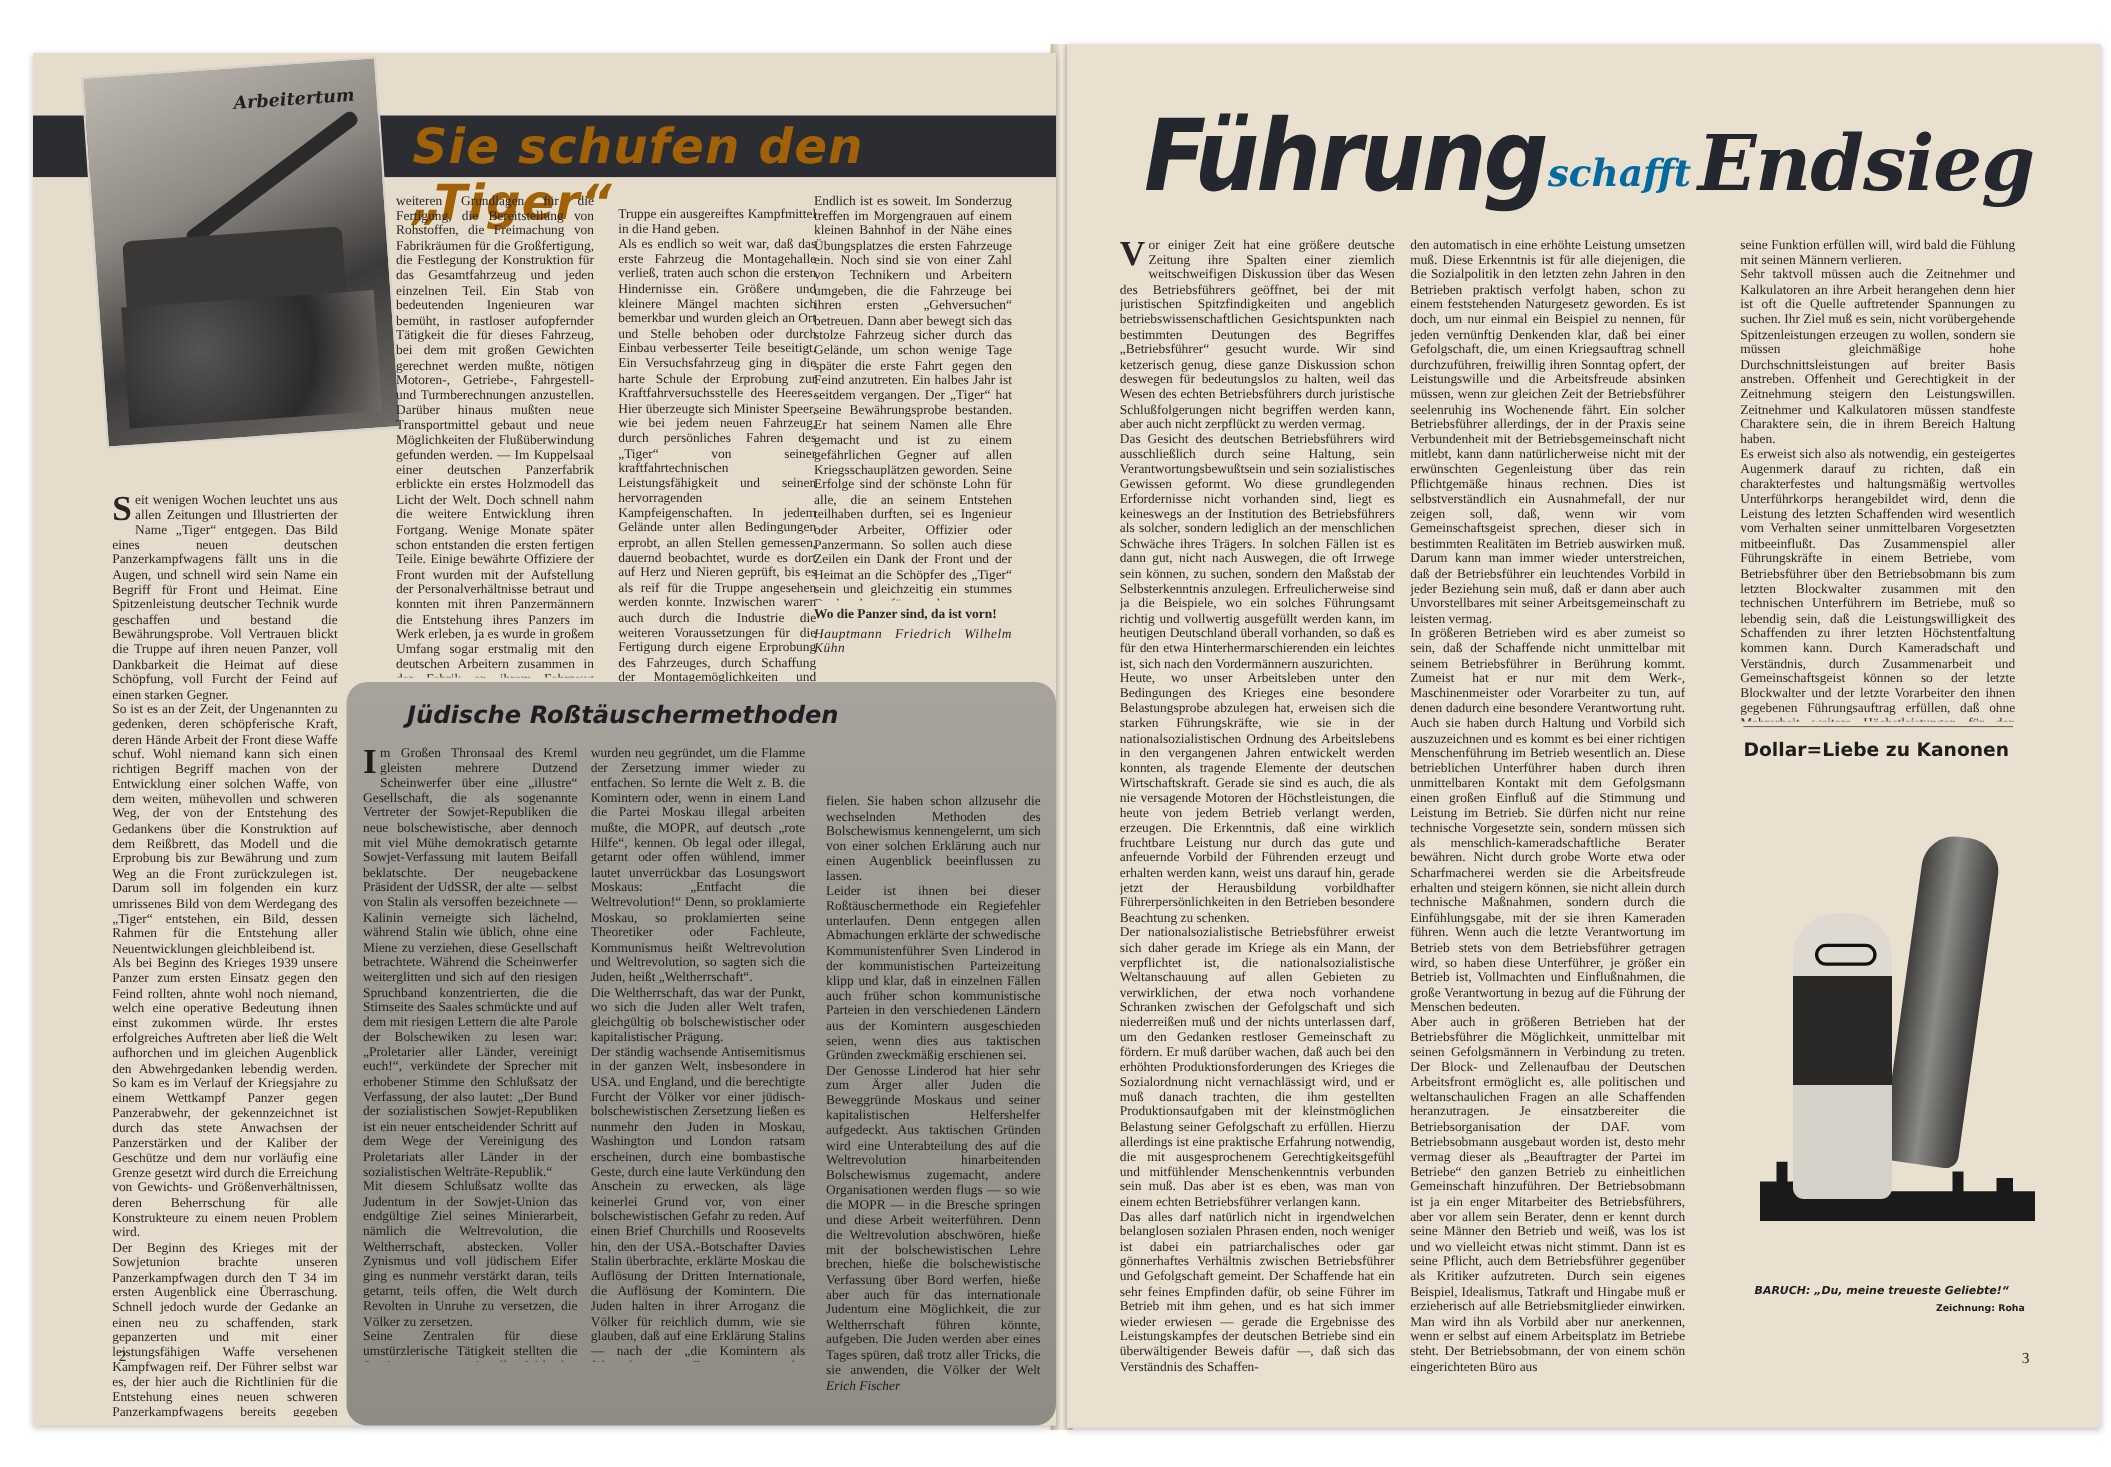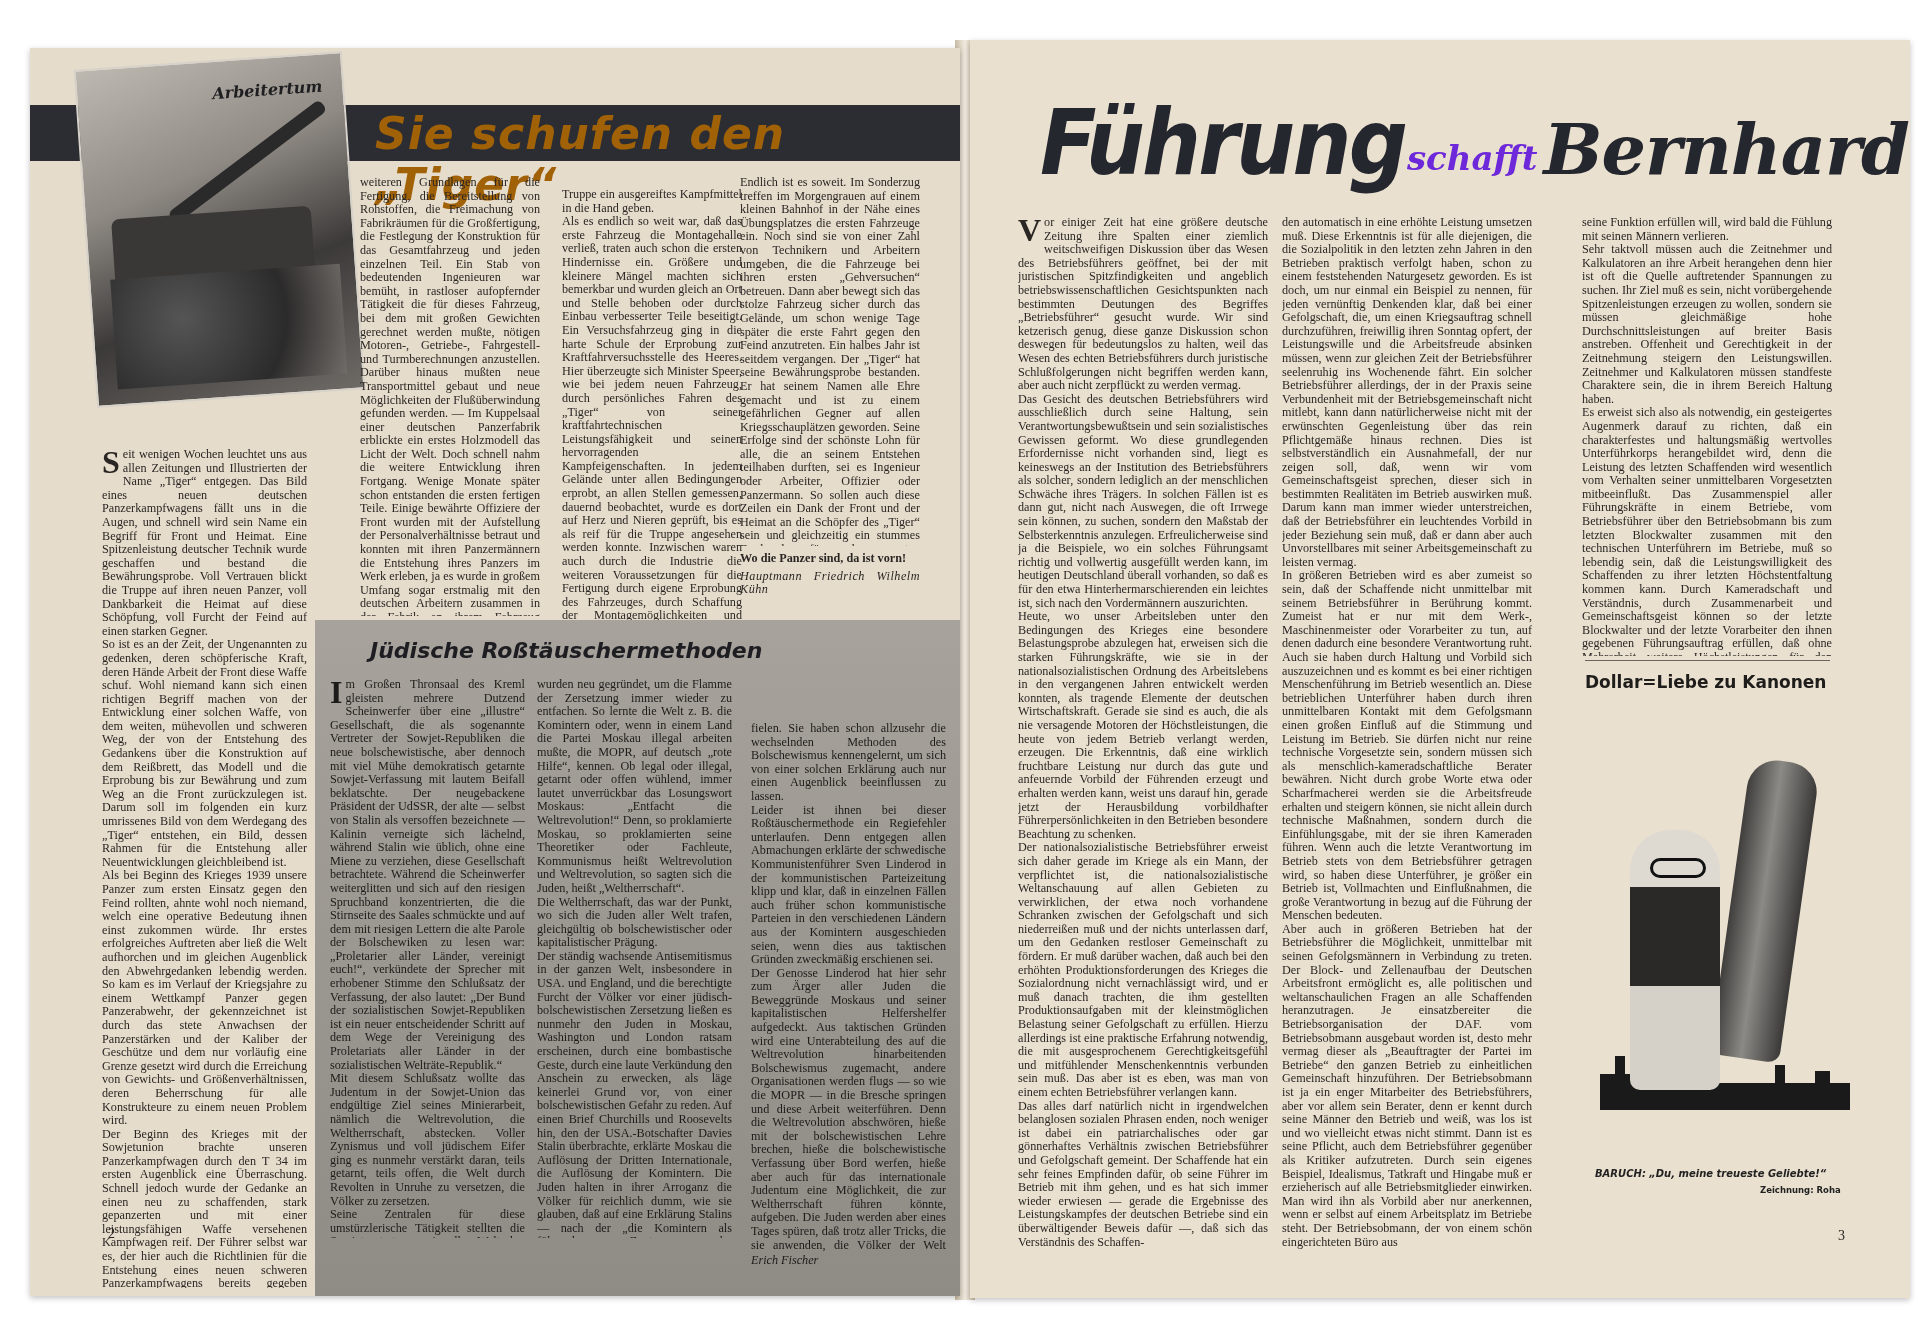--- a/index.html
+++ b/index.html
@@ -10,30 +10,30 @@
   .gutter{position:absolute;left:955px;top:40px;width:20px;height:1260px;background:linear-gradient(90deg,#c9bba4,#f1ebe0 50%,#cdbfa8);}
   .banner{position:absolute;left:0;top:57px;width:930px;height:56px;background:#2b2d33;}
   .banner-title{position:absolute;left:345px;top:60px;font-family:"DejaVu Sans",sans-serif;font-style:italic;font-weight:bold;font-size:44px;color:#a16207;letter-spacing:1px;}
   .cover-photo{position:absolute;left:55px;top:12px;width:265px;height:335px;background:linear-gradient(160deg,#bdb8b0 0%,#8f8a84 35%,#3c3a39 65%,#6e6a66 100%);transform:rotate(-4deg);border:2px solid #d8d3ca;overflow:hidden;}
   .cover-photo .mast{position:absolute;right:20px;top:22px;font-family:"DejaVu Serif",serif;font-style:italic;font-weight:bold;font-size:16px;color:#1f1f22;}
   .cover-photo .barrel{position:absolute;left:70px;top:95px;width:190px;height:14px;background:#2b2a2a;transform:rotate(-33deg);border-radius:6px;}
   .cover-photo .hull{position:absolute;left:25px;top:150px;width:200px;height:70px;background:#3a3837;border-radius:8px;}
   .cover-photo .figures{position:absolute;left:20px;top:210px;width:230px;height:110px;background:radial-gradient(circle at 30% 40%,#555 0,#2c2b2b 60%,#716c68 100%);}
   .col{position:absolute;font-size:12.2px;line-height:13.6px;text-align:justify;hyphens:auto;}
   .dropcap{float:left;font-size:32px;line-height:28px;padding-right:3px;font-weight:bold;}
-  .inset{position:absolute;left:285px;top:572px;width:645px;height:676px;background:#9e9a93;background:linear-gradient(180deg,#a7a39c,#8f8b85);}
+  .inset{position:absolute;left:285px;top:572px;width:645px;height:676px;background:#9e9a93;background:linear-gradient(180deg,#a7a39c,#8f8b85);border-radius:19px;}
   .inset-title{position:absolute;left:55px;top:18px;font-family:"DejaVu Sans",sans-serif;font-style:italic;font-weight:bold;font-size:22px;color:#1e1e22;}
   .inset .col{color:#1d1b1a;}
   .signature{font-style:italic;margin-top:2px;}
   .slogan{font-weight:bold;margin-top:6px;}
   .byline{font-style:italic;margin-top:4px;letter-spacing:0.5px;}
   .page-num{position:absolute;font-size:14px;}
   .right-title{position:absolute;left:70px;top:50px;white-space:nowrap;}
   .right-title .t1{font-family:"DejaVu Sans",sans-serif;font-weight:bold;font-style:italic;font-size:90px;letter-spacing:-3px;color:#25272f;transform:scaleX(0.92);display:inline-block;transform-origin:left;}
-  .right-title .t2{font-family:"DejaVu Serif",serif;font-style:italic;font-weight:bold;font-size:34px;color:#6d28d9;position:relative;top:-4px;margin-left:-30px;}
+  .right-title .t2{font-family:"DejaVu Serif",serif;font-style:italic;font-weight:bold;font-size:34px;color:#0369a1;position:relative;top:-4px;margin-left:-30px;}
   .right-title .t3{font-family:"DejaVu Serif",serif;font-style:italic;font-weight:bold;font-size:70px;color:#25272f;margin-left:6px;letter-spacing:-1px;}
   .cartoon-title{position:absolute;left:615px;top:632px;font-family:"DejaVu Sans",sans-serif;font-weight:bold;font-size:17px;color:#1f1d1c;}
   .cartoon-sub{position:absolute;left:655px;top:660px;width:230px;font-family:"DejaVu Sans",sans-serif;font-weight:bold;font-size:8.5px;line-height:11px;color:#2a2826;}
   .cartoon{position:absolute;left:620px;top:720px;width:260px;height:390px;}
   .cartoon .skyline{position:absolute;left:10px;bottom:40px;width:250px;height:60px;background:#1b1a1a;clip-path:polygon(0 40%,6% 40%,6% 10%,10% 10%,10% 40%,20% 40%,20% 55%,30% 55%,30% 20%,34% 20%,34% 55%,70% 55%,70% 25%,74% 25%,74% 55%,86% 55%,86% 35%,92% 35%,92% 55%,100% 55%,100% 100%,0 100%);}
   .cartoon .cannon{position:absolute;left:140px;top:0;width:70px;height:300px;background:linear-gradient(90deg,#3f3e3c,#8c8a86 45%,#3a3938);border-radius:30px 30px 12px 12px;transform:rotate(8deg);}
   .cartoon .man{position:absolute;left:40px;top:70px;width:90px;height:260px;background:linear-gradient(180deg,#dedad2 0 22%,#2a2928 22% 60%,#d5d1c9 60% 100%);border-radius:40px 40px 10px 10px;}
   .cartoon .glasses{position:absolute;left:60px;top:98px;width:50px;height:14px;border:3px solid #111;border-radius:10px;}
   .caption{position:absolute;left:625px;top:1128px;font-family:"DejaVu Sans",sans-serif;font-weight:bold;font-style:italic;font-size:10px;color:#222;}
   .credit{position:absolute;left:790px;top:1145px;font-family:"DejaVu Sans",sans-serif;font-weight:bold;font-size:8.5px;color:#222;}
@@ -93,21 +93,21 @@
 Der Genosse Linderod hat hier sehr zum Ärger aller Juden die Beweggründe Moskaus und seiner kapitalistischen Helfershelfer aufgedeckt. Aus taktischen Gründen wird eine Unterabteilung des auf die Weltrevolution hinarbeitenden Bolschewismus zugemacht, andere Organisationen werden flugs — so wie die MOPR — in die Bresche springen und diese Arbeit weiterführen. Denn die Weltrevolution abschwören, hieße mit der bolschewistischen Lehre brechen, hieße die bolschewistische Verfassung über Bord werfen, hieße aber auch für das internationale Judentum eine Möglichkeit, die zur Weltherrschaft führen könnte, aufgeben. Die Juden werden aber eines Tages spüren, daß trotz aller Tricks, die sie anwenden, die Völker der Welt ihren Plan zur Welt setzen werden. Der Jude wird es sein, der schließlich am Ende diesen von ihm angestifteten Krieg verlieren wird, das wird dann auch die Stunde sein, wo der jüdische Kapitalismus und Bolschewismus seine Waffen strecken muß.</div>
       <div class="signature">Erich Fischer</div>
     </div>
   </div>
 
   <div class="page-num" style="left:78px;top:1178px;">2</div>
 </div>
 
 <div class="page" id="right-page">
   <div class="right-title">
-    <span class="t1">Führung</span><span class="t2">schafft</span><span class="t3">Bernhard</span>
+    <span class="t1">Führung</span><span class="t2">schafft</span><span class="t3">Endsieg</span>
   </div>
 
   <div class="col" style="left:48px;top:176px;width:250px;height:1040px;overflow:hidden;">
     <span class="dropcap">V</span><span style="white-space:pre-line;">or einiger Zeit hat eine größere deutsche Zeitung ihre Spalten einer ziemlich weitschweifigen Diskussion über das Wesen des Betriebsführers geöffnet, bei der mit juristischen Spitzfindigkeiten und angeblich betriebswissenschaftlichen Gesichtspunkten nach bestimmten Deutungen des Begriffes „Betriebsführer“ gesucht wurde. Wir sind ketzerisch genug, diese ganze Diskussion schon deswegen für bedeutungslos zu halten, weil das Wesen des echten Betriebsführers durch juristische Schlußfolgerungen nicht begriffen werden kann, aber auch nicht zerpflückt zu werden vermag.
 Das Gesicht des deutschen Betriebsführers wird ausschließlich durch seine Haltung, sein Verantwortungsbewußtsein und sein sozialistisches Gewissen geformt. Wo diese grundlegenden Erfordernisse nicht vorhanden sind, liegt es keineswegs an der Institution des Betriebsführers als solcher, sondern lediglich an der menschlichen Schwäche ihres Trägers. In solchen Fällen ist es dann gut, nicht nach Auswegen, die oft Irrwege sein können, zu suchen, sondern den Maßstab der Selbsterkenntnis anzulegen. Erfreulicherweise sind ja die Beispiele, wo ein solches Führungsamt richtig und vollwertig ausgefüllt werden kann, im heutigen Deutschland überall vorhanden, so daß es für den etwa Hinterhermarschierenden ein leichtes ist, sich nach den Vordermännern auszurichten.
 Heute, wo unser Arbeitsleben unter den Bedingungen des Krieges eine besondere Belastungsprobe abzulegen hat, erweisen sich die starken Führungskräfte, wie sie in der nationalsozialistischen Ordnung des Arbeitslebens in den vergangenen Jahren entwickelt werden konnten, als tragende Elemente der deutschen Wirtschaftskraft. Gerade sie sind es auch, die als nie versagende Motoren der Höchstleistungen, die heute von jedem Betrieb verlangt werden, erzeugen. Die Erkenntnis, daß eine wirklich fruchtbare Leistung nur durch das gute und anfeuernde Vorbild der Führenden erzeugt und erhalten werden kann, weist uns darauf hin, gerade jetzt der Herausbildung vorbildhafter Führerpersönlichkeiten in den Betrieben besondere Beachtung zu schenken.
 Der nationalsozialistische Betriebsführer erweist sich daher gerade im Kriege als ein Mann, der verpflichtet ist, die nationalsozialistische Weltanschauung auf allen Gebieten zu verwirklichen, der etwa noch vorhandene Schranken zwischen der Gefolgschaft und sich niederreißen muß und der nichts unterlassen darf, um den Gedanken restloser Gemeinschaft zu fördern. Er muß darüber wachen, daß auch bei den erhöhten Produktionsforderungen des Krieges die Sozialordnung nicht vernachlässigt wird, und er muß danach trachten, die ihm gestellten Produktionsaufgaben mit der kleinstmöglichen Belastung seiner Gefolgschaft zu erfüllen. Hierzu allerdings ist eine praktische Erfahrung notwendig, die mit ausgesprochenem Gerechtigkeitsgefühl und mitfühlender Menschenkenntnis verbunden sein muß. Das aber ist es eben, was man von einem echten Betriebsführer verlangen kann.
 Das alles darf natürlich nicht in irgendwelchen belanglosen sozialen Phrasen enden, noch weniger ist dabei ein patriarchalisches oder gar gönnerhaftes Verhältnis zwischen Betriebsführer und Gefolgschaft gemeint. Der Schaffende hat ein sehr feines Empfinden dafür, ob seine Führer im Betrieb mit ihm gehen, und es hat sich immer wieder erwiesen — gerade die Ergebnisse des Leistungskampfes der deutschen Betriebe sind ein überwältigender Beweis dafür —, daß sich das Verständnis des Schaffen-</span>
   </div>
   <div class="col" style="left:312px;top:176px;width:250px;height:1040px;overflow:hidden;">

